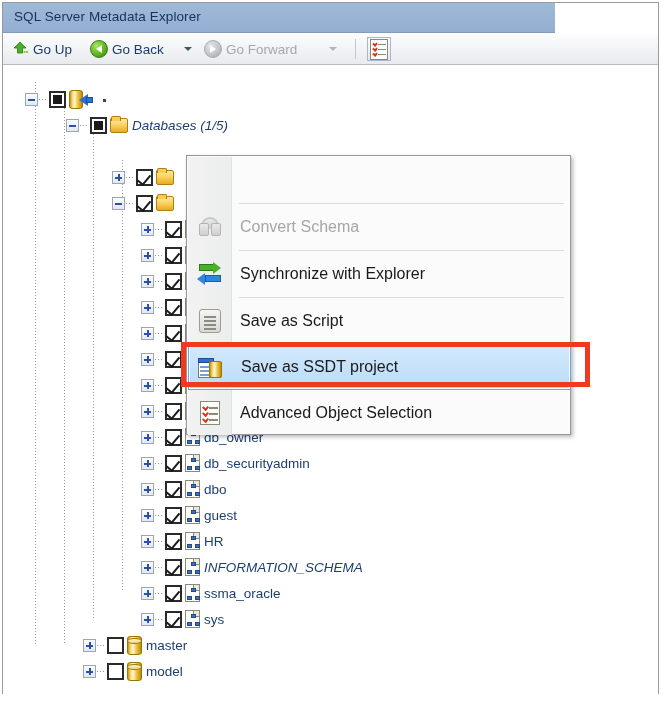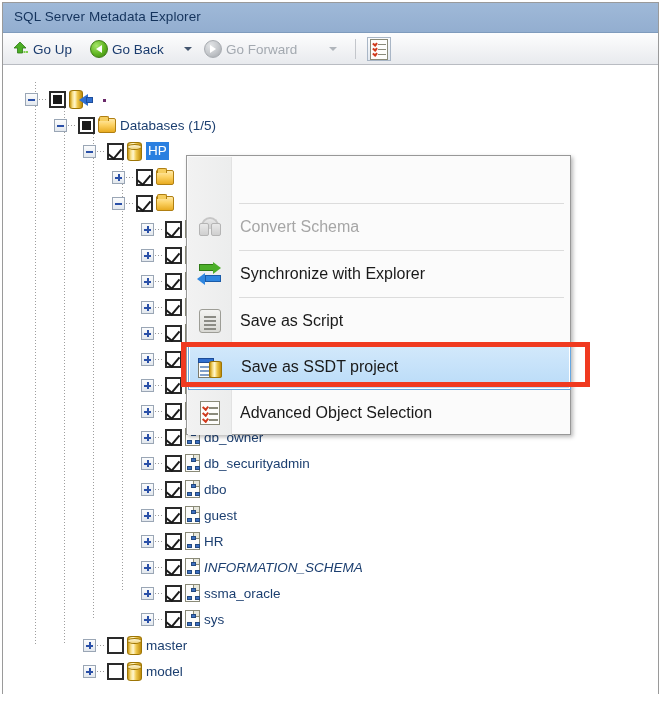--- a/index.html
+++ b/index.html
@@ -19,21 +19,21 @@
   .window {
     position: absolute;
     left: 2px; top: 2px;
     width: 657px; height: 692px;
     border: 1px solid #9a9a9a;
     background: #ffffff;
   }
   
   .titlebar {
     position: absolute; left: 0; top: 0;
-    width: 655px; height: 30px;
+    width: 552px; height: 30px;
     background: linear-gradient(to bottom, #9fb9d8 0%, #93aed0 100%);
     border-bottom: 1px solid #7f9bbd;
   }
   .titlebar .title-text {
     position: absolute; left: 11px; top: 6px;
     font-size: 13.5px; color: #14335c;
     letter-spacing: 0.1px;
     white-space: nowrap;
   }
   
@@ -452,35 +452,28 @@
         <span class="cb filled"></span>
         <span class="nico ico-server">
           <span class="srv-cyl"></span>
             <span class="srv-arrow"></span>
             <span class="srv-arrow2"></span>
         </span>
         <span class="rootdot"></span>
 
       </div>
 
-      <div class="trow" style="left:51px; top:46px;">
+      <div class="trow" style="left:63px; top:46px;font-style:italic;">
         <span class="exp"></span>
         <span class="dots"></span>
         <span class="cb filled"></span>
         <span class="nico ico-folder"></span>
         <span class="tlabel">Databases (1/5)</span>
       </div>
 
-      <div class="trow" style="left:80px; top:72px;">
-        <span class="exp"></span>
-        <span class="dots"></span>
-        <span class="cb checked"></span>
-        <span class="nico ico-db"></span>
-        <span class="tlabel sel">HP</span>
-      </div>
 
       <div class="trow" style="left:109px; top:98px;">
         <span class="exp plus"></span>
         <span class="dots"></span>
         <span class="cb checked"></span>
         <span class="nico ico-folder"></span>
         <span class="tlabel"></span>
       </div>
 
       <div class="trow" style="left:109px; top:124px;">

